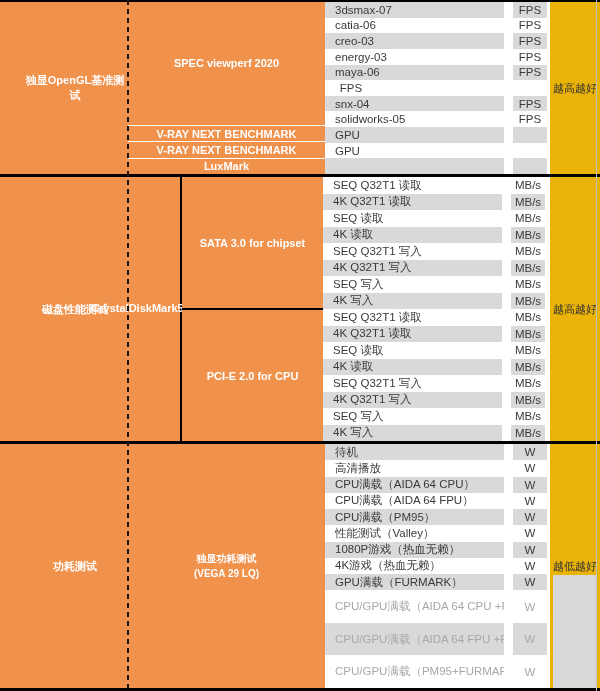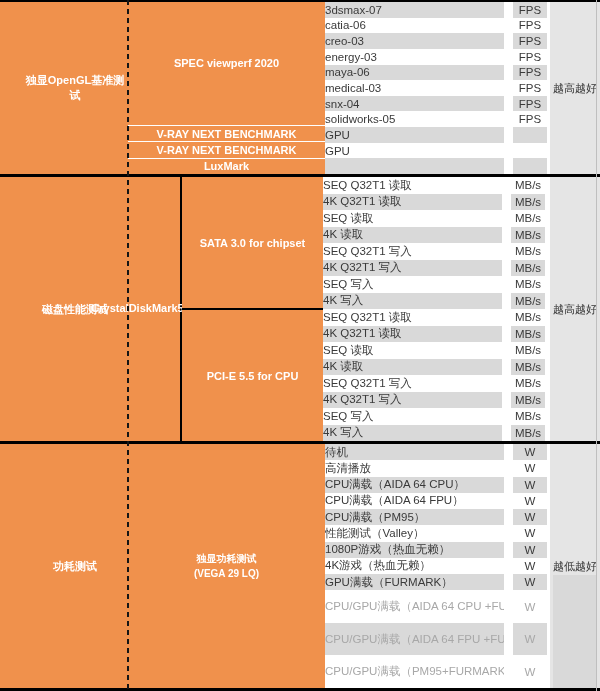--- a/index.html
+++ b/index.html
@@ -43,38 +43,38 @@
   .sata{flex:1;border-bottom:2px solid #000;}
   .pcie{flex:1;}
   .center2{align-items:center;justify-content:center;color:#fff;font-weight:bold;font-size:10px;line-height:1.5;text-align:center;}
 
   .col-data{flex:1 1 auto;display:flex;flex-direction:column;background:#fff;min-width:0;}
   .row{display:flex;flex:1;min-height:0;align-items:stretch;}
   .row.tall{flex:2;}
   .c-name{
     width:179px;flex:0 0 179px;
     display:flex;align-items:center;
-    padding-left:0;box-sizing:border-box;
+    padding-left:10px;box-sizing:border-box;
     overflow:hidden;white-space:nowrap;
     font-size:11.5px;color:var(--text,#3A3A3A);
   }
   .c-gap{width:9px;flex:0 0 9px;background:#fff;}
   .c-unit{
     width:34px;flex:0 0 34px;
     display:flex;align-items:center;justify-content:center;
     font-size:11.5px;color:var(--text,#3A3A3A);
   }
   .c-tail{flex:1 1 auto;background:#fff;}
   .row.shaded .c-name,.row.shaded .c-unit{background:var(--stripe,#D9D9D9);}
   .row.muted .c-name,.row.muted .c-unit{color:var(--muted,#A8A8A8);}
 
   .col-note{
     width:50px;flex:0 0 50px;position:relative;
     display:flex;align-items:center;justify-content:center;
-    font-size:11px;color:#333;background:#e5e5e5;
+    font-size:11px;color:#333;background:#eab308;
     white-space:nowrap;box-sizing:border-box;
   }
   .note-text{position:relative;z-index:2;}
   .gray-block{
     position:absolute;left:3px;top:131px;
     width:44px;height:113px;
     background:var(--stripe,#D9D9D9);
     z-index:1;
   }
   .dashed-line{
@@ -138,23 +138,20 @@
         </div>
         <div class="row shaded">
           <div class="c-name">
             <span>maya-06</span>
           </div>
           <div class="c-gap"></div>
           <div class="c-unit">FPS</div>
           <div class="c-tail"></div>
         </div>
         <div class="row">
-          <div class="c-name">
-            <span>medical-03</span>
-          </div>
           <div class="c-gap"></div>
           <div class="c-unit">FPS</div>
           <div class="c-tail"></div>
         </div>
         <div class="row shaded">
           <div class="c-name">
             <span>snx-04</span>
           </div>
           <div class="c-gap"></div>
           <div class="c-unit">FPS</div>
@@ -203,21 +200,21 @@
       <span>磁盘性能测试</span>
     </div>
     <div class="col-tool">
       <div>Crystal</div>
       <div>Disk</div>
       <div>Mark</div>
       <div>5(64bit)</div>
     </div>
     <div class="col-sub">
       <div class="ocell sata">SATA 3.0 for chipset</div>
-      <div class="ocell pcie">PCI-E 5.5 for CPU</div>
+      <div class="ocell pcie">PCI-E 2.0 for CPU</div>
     </div>
     <div class="col-data">
         <div class="row">
           <div class="c-name">
             <span>SEQ Q32T1 读取</span>
           </div>
           <div class="c-gap"></div>
           <div class="c-unit">MB/s</div>
           <div class="c-tail"></div>
         </div>

